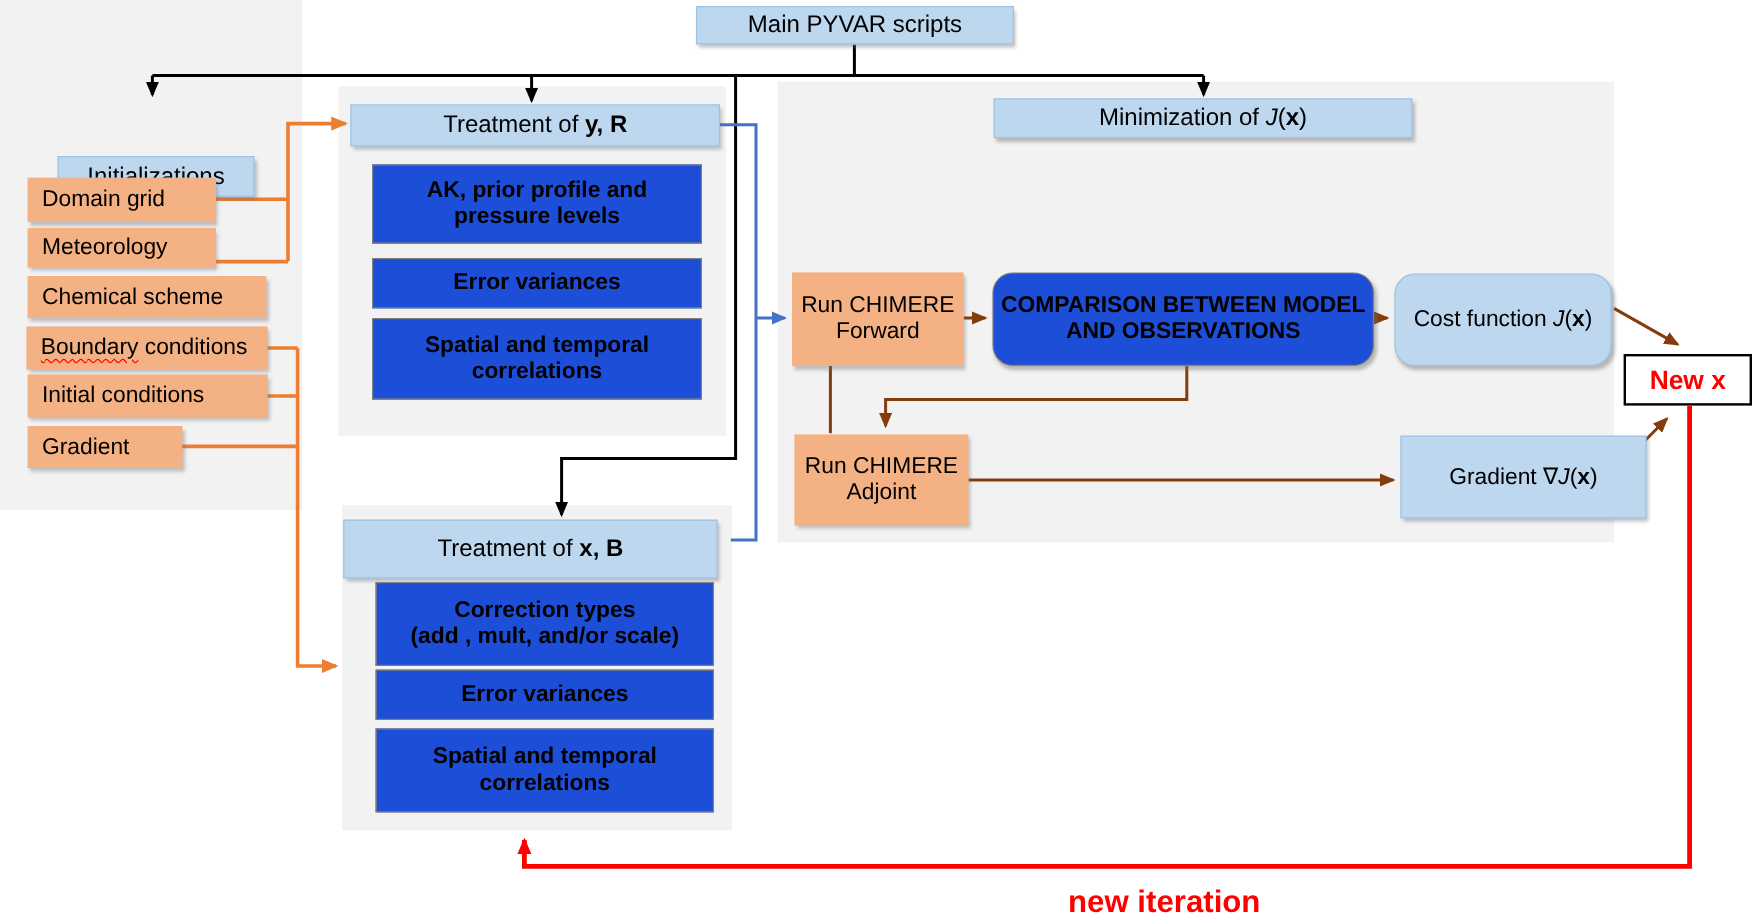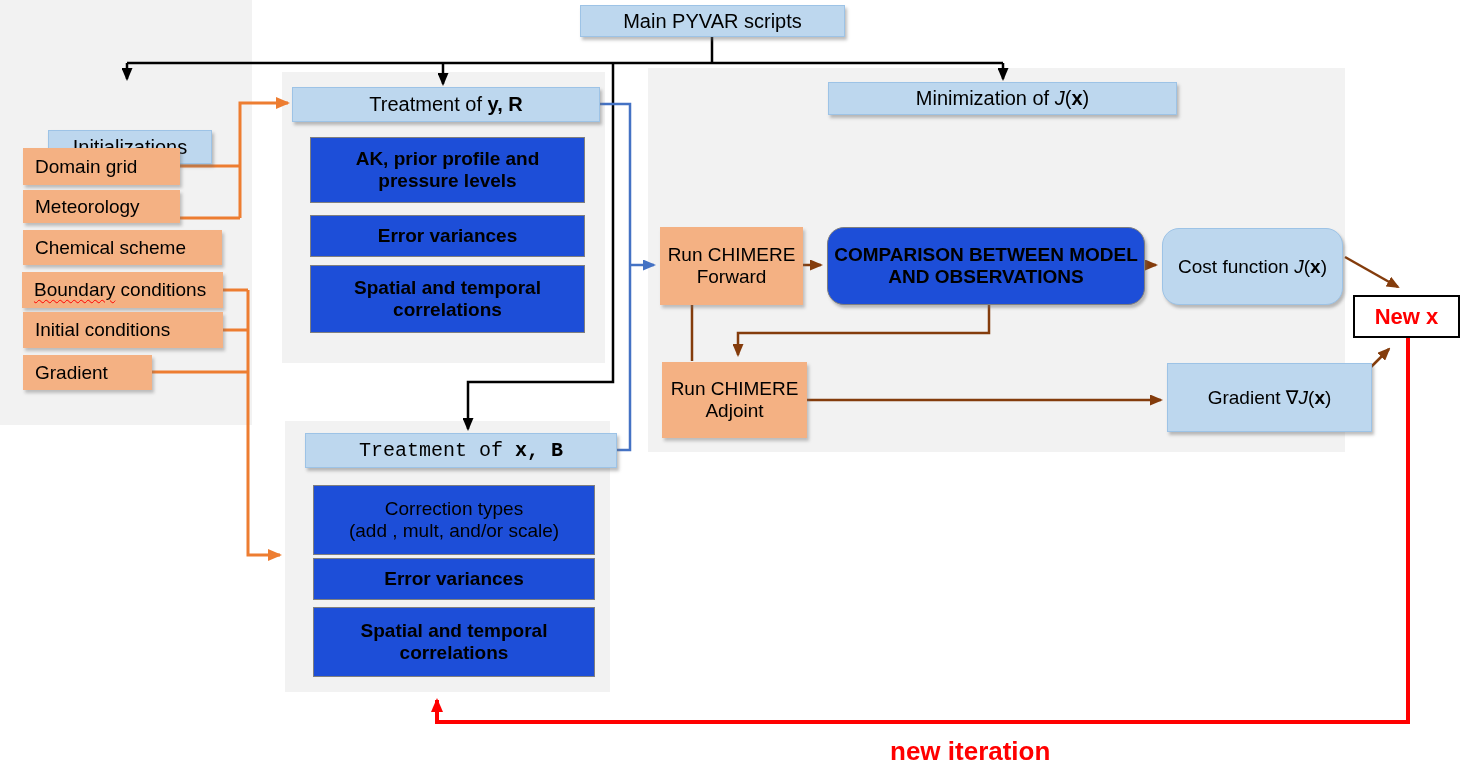--- a/index.html
+++ b/index.html
@@ -30,39 +30,39 @@
   
   #bg-left      { left:0;   top:70; width:252px; height:425px; }
   #bg-midtop    { left:282; top:72px; width:323px; height:291px; left:282px; }
   #bg-right     { left:648px; top:68px; width:697px; height:384px; }
   #bg-midbottom { left:285px; top:421px; width:325px; height:271px; }
   
   #main-box { left:580px; top:5px;   width:265px; height:32px; font-size:20px; }
   #init     { left:48px;  top:83px;  width:164px; height:34px; font-size:20px;margin-top:47px; }
   #yr       { left:292px; top:87px;  width:308px; height:35px; font-size:20px;align-items:center; }
   #minim    { left:828px; top:82px;  width:349px; height:33px; font-size:20px; }
-  #xb       { left:305px; top:433px; width:312px; height:35px; font-size:20px;font-family:Liberation Mono, monospace; }
+  #xb       { left:286px; top:433px; width:312px; height:49px; font-size:20px; }
   #cost     { left:1162px; top:228px; width:181px; height:77px; font-size:19px;border-radius:17px; }
   #grad     { left:1167px; top:363px; width:205px; height:69px; font-size:19px; }
   
   #domain { left:23px; top:148px; width:157px; height:37px; }
   #meteo  { left:23px; top:190px; width:157px; height:33px; }
   #chem   { left:23px; top:230px; width:199px; height:35px; }
   #bound  { left:22px; top:272px; width:201px; height:36px; }
   #initc  { left:23px; top:312px; width:200px; height:36px; }
   #emis   { left:23px; top:355px; width:129px; height:35px; }
   
   #fwd { left:660px; top:227px; width:143px; height:78px; font-size:19px; }
   #adj { left:662px; top:362px; width:145px; height:76px; font-size:19px; }
   
   #comp  { left:827px; top:227px; width:318px; height:78px; font-size:19px; font-weight:bold;border-radius:17px; }
   #akbox { left:310px; top:137px; width:275px; height:66px; font-size:19px; font-weight:bold; }
   #ev1   { left:310px; top:215px; width:275px; height:42px; font-size:19px; font-weight:bold; }
   #sp1   { left:310px; top:265px; width:275px; height:68px; font-size:19px; font-weight:bold; }
-  #ct    { left:313px; top:485px; width:282px; height:70px; font-size:19px; font-weight:normal; }
+  #ct    { left:313px; top:485px; width:282px; height:70px; font-size:19px; font-weight:bold; }
   #ev2   { left:313px; top:558px; width:282px; height:42px; font-size:19px; font-weight:bold; }
   #sp2   { left:313px; top:607px; width:282px; height:70px; font-size:19px; font-weight:bold; }
   
   #newx { left:1353px; top:295px; width:107px; height:43px; background:#fff; border:2px solid #000;
           color:#FF0000; font-size:22px; font-weight:bold; }
   #newiter { position:absolute; left:890px; top:736px; z-index:2; color:#FF0000;
              font-size:26px; font-weight:bold; }
 </style>
 </head>
 <body>

